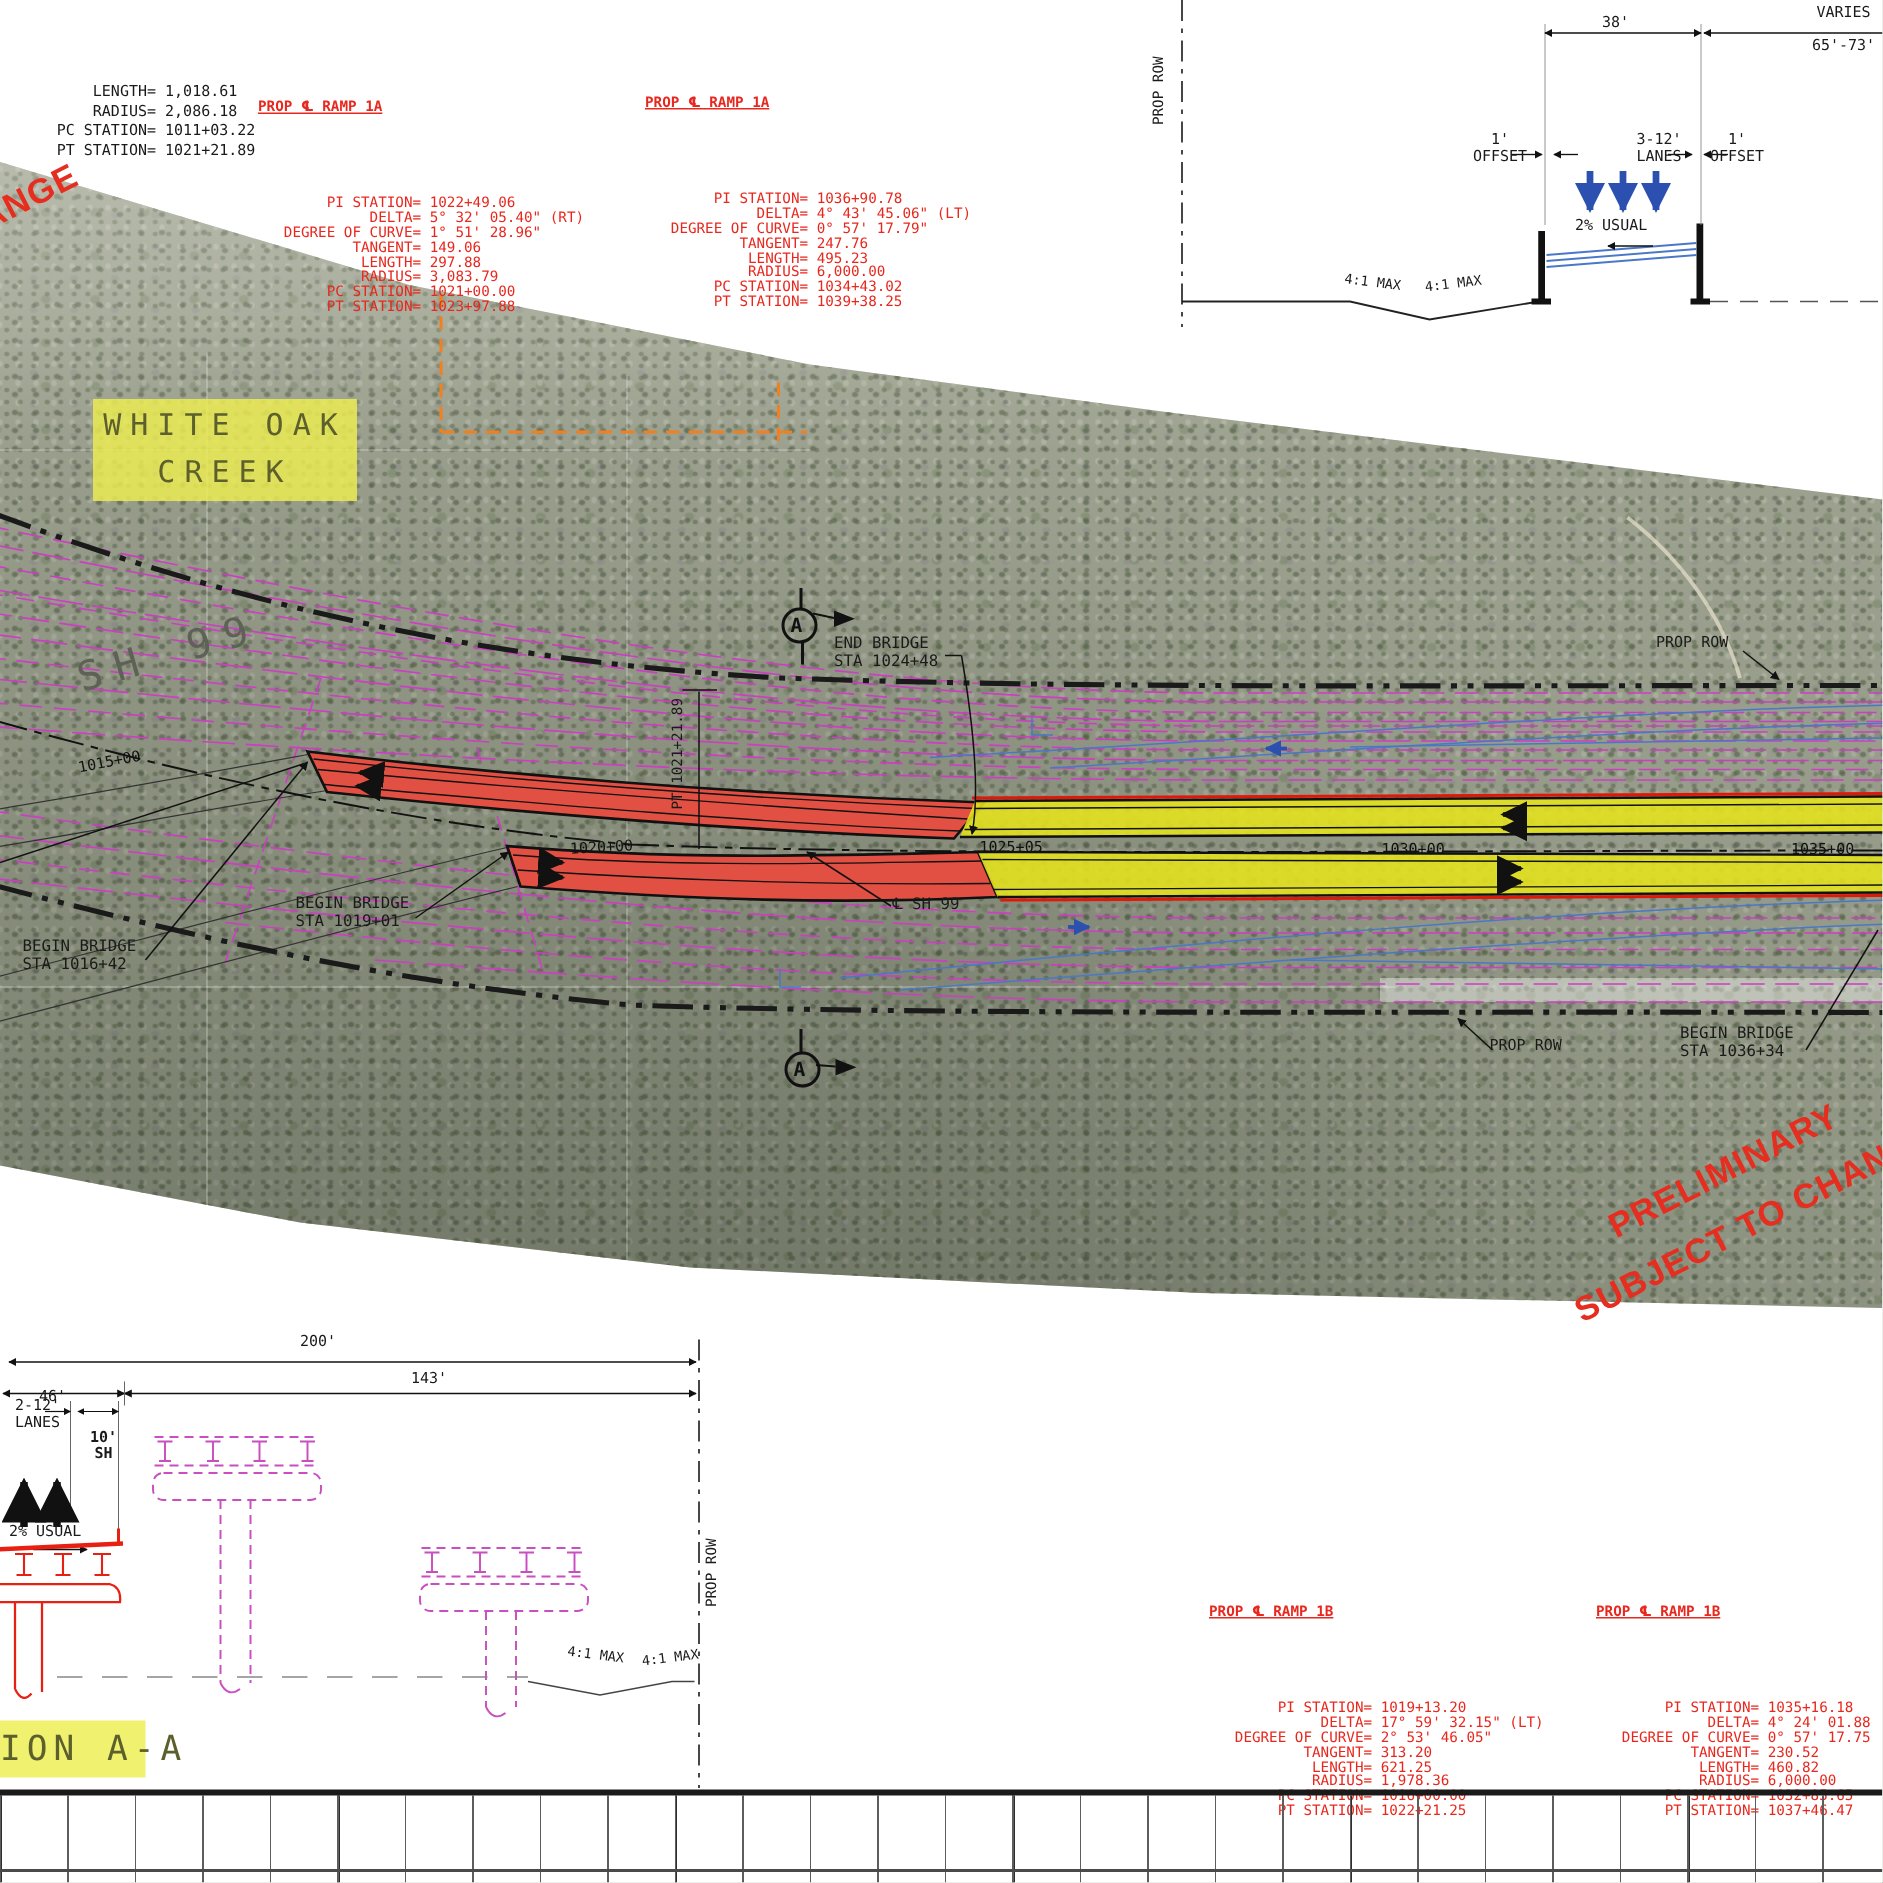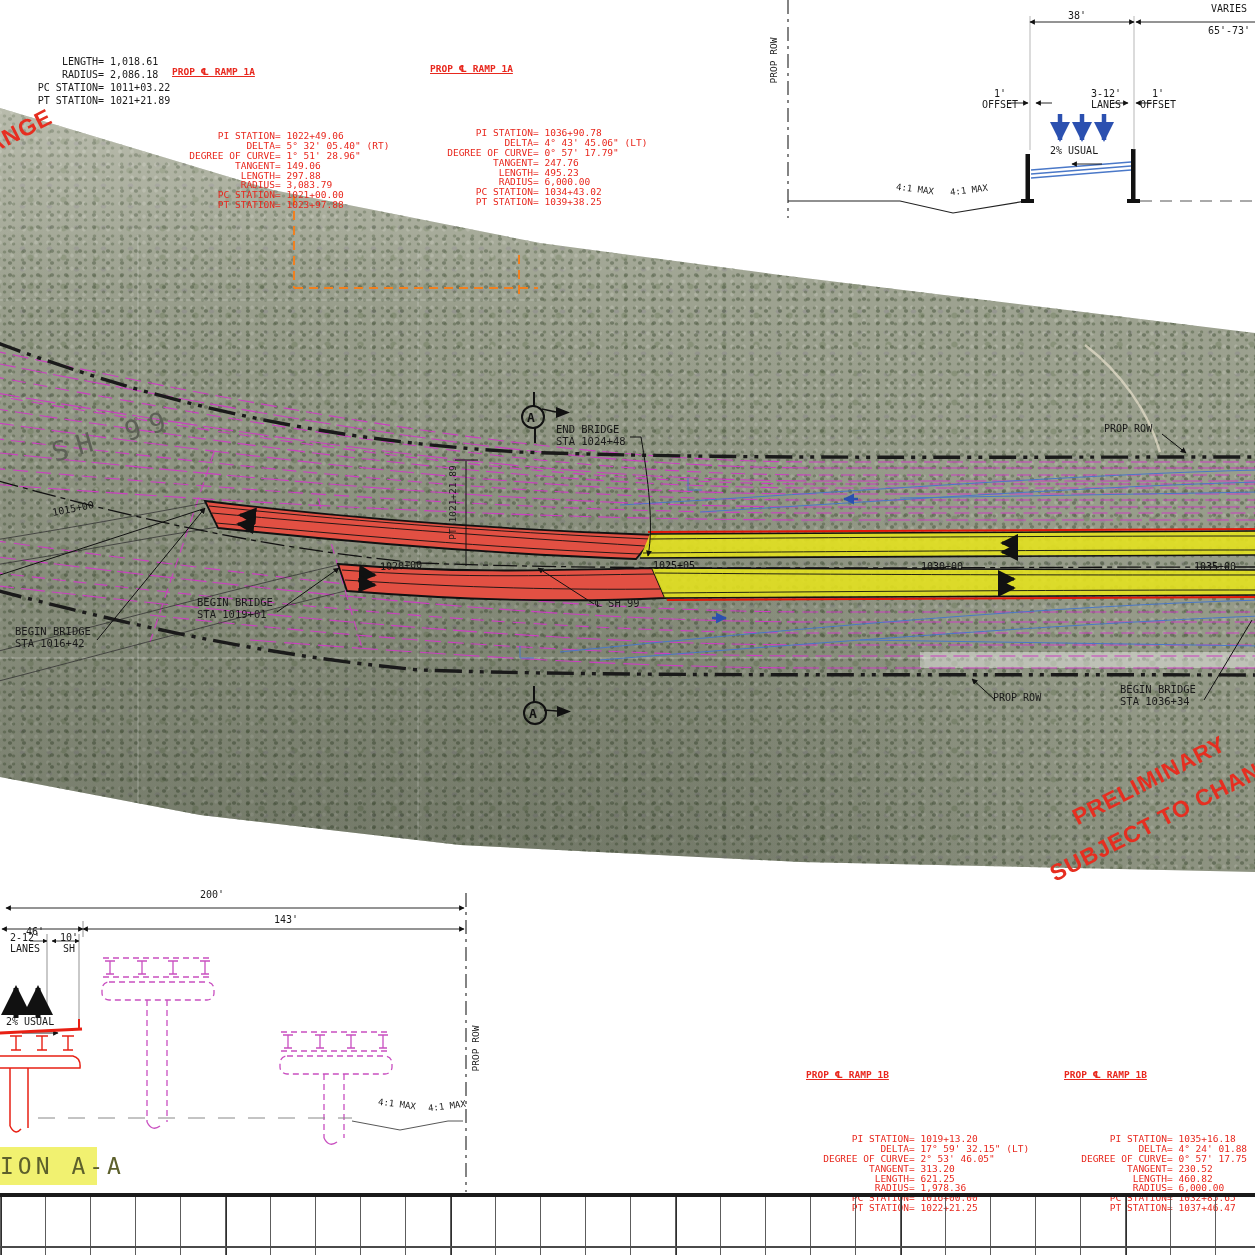--- a/index.html
+++ b/index.html
@@ -298,20 +298,22 @@
       
     <div class="trow"><span class="tl">PI STATION</span><span class="tv">= 1019+13.20</span></div><div class="trow"><span class="tl">DELTA</span><span class="tv">= 17° 59' 32.15" (LT)</span></div><div class="trow"><span class="tl">DEGREE OF CURVE</span><span class="tv">= 2° 53' 46.05"</span></div><div class="trow"><span class="tl">TANGENT</span><span class="tv">= 313.20</span></div><div class="trow"><span class="tl">LENGTH</span><span class="tv">= 621.25</span></div><div class="trow"><span class="tl">RADIUS</span><span class="tv">= 1,978.36</span></div><div class="trow"><span class="tl">PC STATION</span><span class="tv">= 1016+00.00</span></div><div class="trow"><span class="tl">PT STATION</span><span class="tv">= 1022+21.25</span></div></div>
   </div>
   <div class="ctable" style="left:1064px;top:1050px;">
     <div class="ct-title">PROP ℄ RAMP 1B</div>
     <div class="ct-rows">
       
     <div class="trow"><span class="tl">PI STATION</span><span class="tv">= 1035+16.18</span></div><div class="trow"><span class="tl">DELTA</span><span class="tv">= 4° 24' 01.88</span></div><div class="trow"><span class="tl">DEGREE OF CURVE</span><span class="tv">= 0° 57' 17.75</span></div><div class="trow"><span class="tl">TANGENT</span><span class="tv">= 230.52</span></div><div class="trow"><span class="tl">LENGTH</span><span class="tv">= 460.82</span></div><div class="trow"><span class="tl">RADIUS</span><span class="tv">= 6,000.00</span></div><div class="trow"><span class="tl">PC STATION</span><span class="tv">= 1032+85.65</span></div><div class="trow"><span class="tl">PT STATION</span><span class="tv">= 1037+46.47</span></div></div>
   </div>
 
+  <div class="hibox" style="left:62px;top:266px;width:176px;height:66px;font-size:20px;line-height:31px;letter-spacing:6px;padding-top:2px;">WHITE OAK
+CREEK</div>
 
   <div class="lbl" style="left:50px;top:430px;font-size:27px;letter-spacing:9px;color:#5d6156;transform:rotate(-16deg);">SH 99</div>
 
   <div class="sta" style="left:52px;top:503px;transform:rotate(-11deg);">1015+00</div>
   <div class="sta" style="left:380px;top:560px;transform:rotate(-3deg);">1020+00</div>
   <div class="sta" style="left:653px;top:560px;">1025+05</div>
   <div class="sta" style="left:921px;top:561px;">1030+00</div>
   <div class="sta" style="left:1194px;top:561px;">1035+00</div>
 
   <div class="lbl" style="left:15px;top:626px;">BEGIN BRIDGE
@@ -345,21 +347,21 @@
 OFFSET</div>
   <div class="dim" style="left:1050px;top:146px;">2% USUAL</div>
   <div class="dim" style="left:896px;top:184px;transform:rotate(7deg);font-size:9px;">4:1 MAX</div>
   <div class="dim" style="left:950px;top:185px;transform:rotate(-7deg);font-size:9px;">4:1 MAX</div>
 
   <div class="dim" style="left:200px;top:890px;">200'</div>
   <div class="dim" style="left:26px;top:915px;margin-top:12px;">46'</div>
   <div class="dim" style="left:274px;top:915px;">143'</div>
   <div class="dim" style="left:4px;top:933px;width:42px;">2-12'
 LANES</div>
-  <div class="dim" style="left:52px;top:933px;width:34px;">10'
+  <div class="dim" style="left:52px;top:954px;width:34px;font-weight:bold;">10'
 SH</div>
   <div class="dim" style="left:6px;top:1017px;">2% USUAL</div>
   <div class="dim" style="left:378px;top:1099px;transform:rotate(7deg);font-size:9px;">4:1 MAX</div>
   <div class="dim" style="left:428px;top:1101px;transform:rotate(-7deg);font-size:9px;">4:1 MAX</div>
   <div class="hibox" style="left:0px;top:1147px;width:97px;height:38px;font-size:23px;line-height:38px;letter-spacing:4px;">ION A-A</div>
 
   <div class="stamp" style="left:1028px;top:758px;width:260px;line-height:40px;transform:rotate(-27deg);"><span>PRELIMINARY</span>
 <span>SUBJECT TO CHANGE</span></div>
   <div class="stamp" style="left:-16px;top:118px;transform:rotate(-27deg);">ANGE</div>
 

